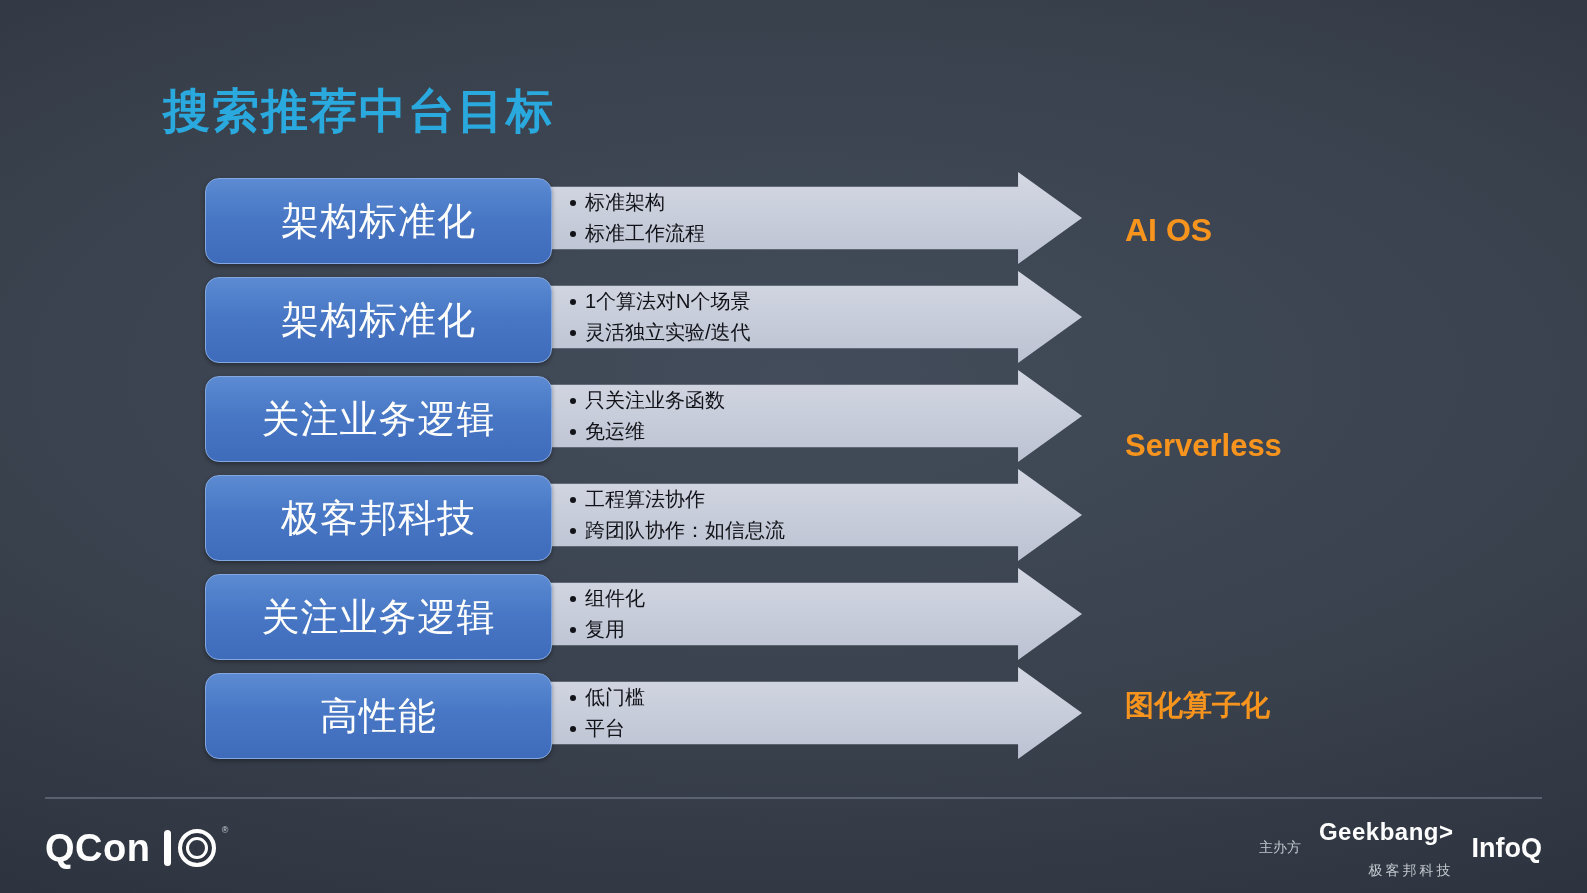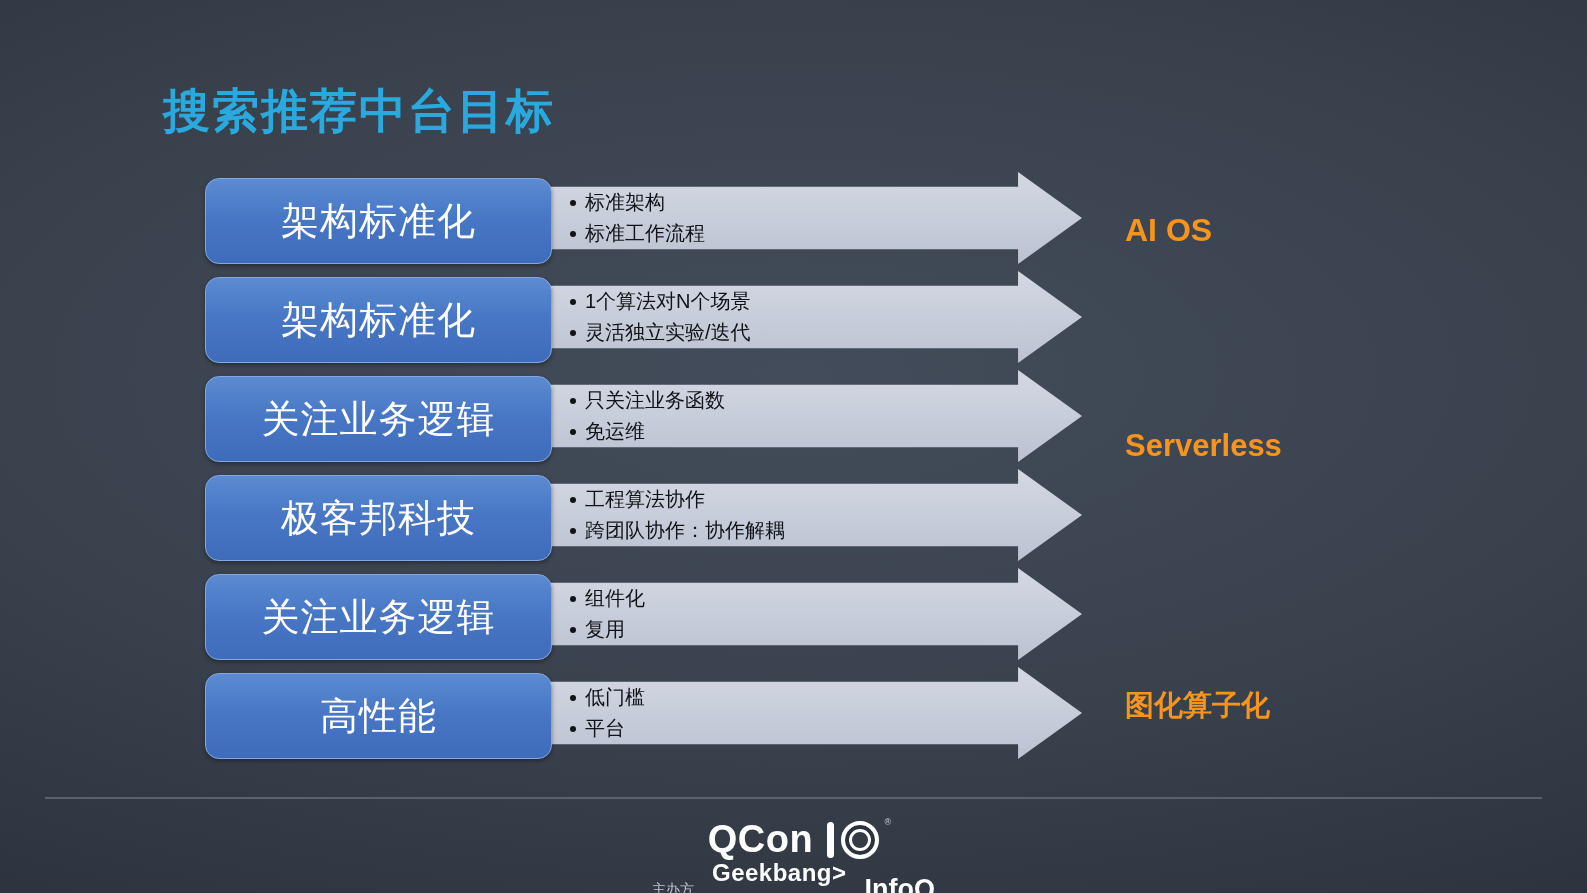--- a/index.html
+++ b/index.html
@@ -118,21 +118,20 @@
 
   .footer {
     position: absolute;
     left: 45px;
     right: 45px;
     top: 818px;
     height: 60px;
     display: flex;
     align-items: center;
     justify-content: space-between;
-    flex-direction: column;
   }
 
   .qcon-logo {
     display: flex;
     align-items: center;
     gap: 14px;
   }
   .qcon-word {
     color: #ffffff;
     font-size: 38px;
@@ -244,21 +243,21 @@
       </div>
     </div>
 
     <div class="goal-row">
       <div class="goal-box">
         <span>极客邦科技</span>
       </div>
       <div class="goal-arrow">
         <ul class="bullet-list">
           <li class="bullet-item">工程算法协作</li>
-          <li class="bullet-item">跨团队协作：协作解耦</li>
+          <li class="bullet-item">跨团队协作：如信息流</li>
         </ul>
       </div>
     </div>
 
     <div class="goal-row">
       <div class="goal-box">
         <span>关注业务逻辑</span>
       </div>
       <div class="goal-arrow">
         <ul class="bullet-list">

